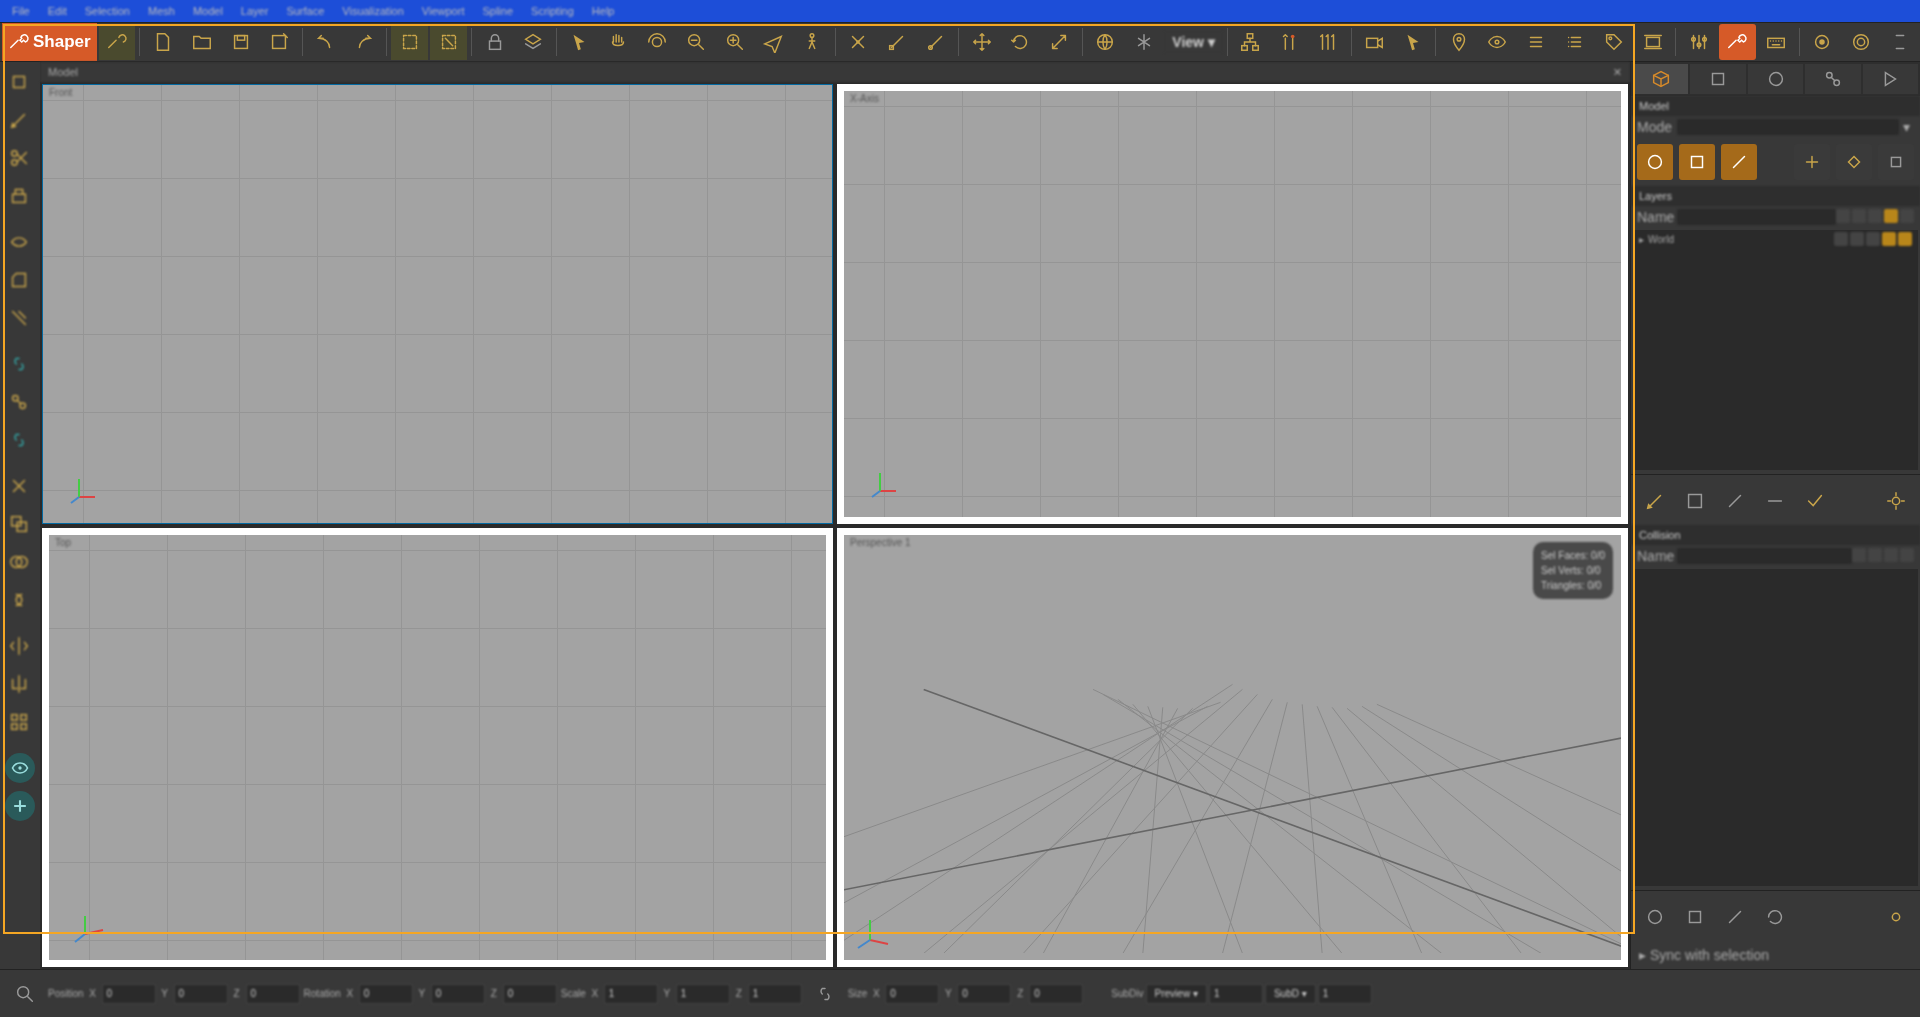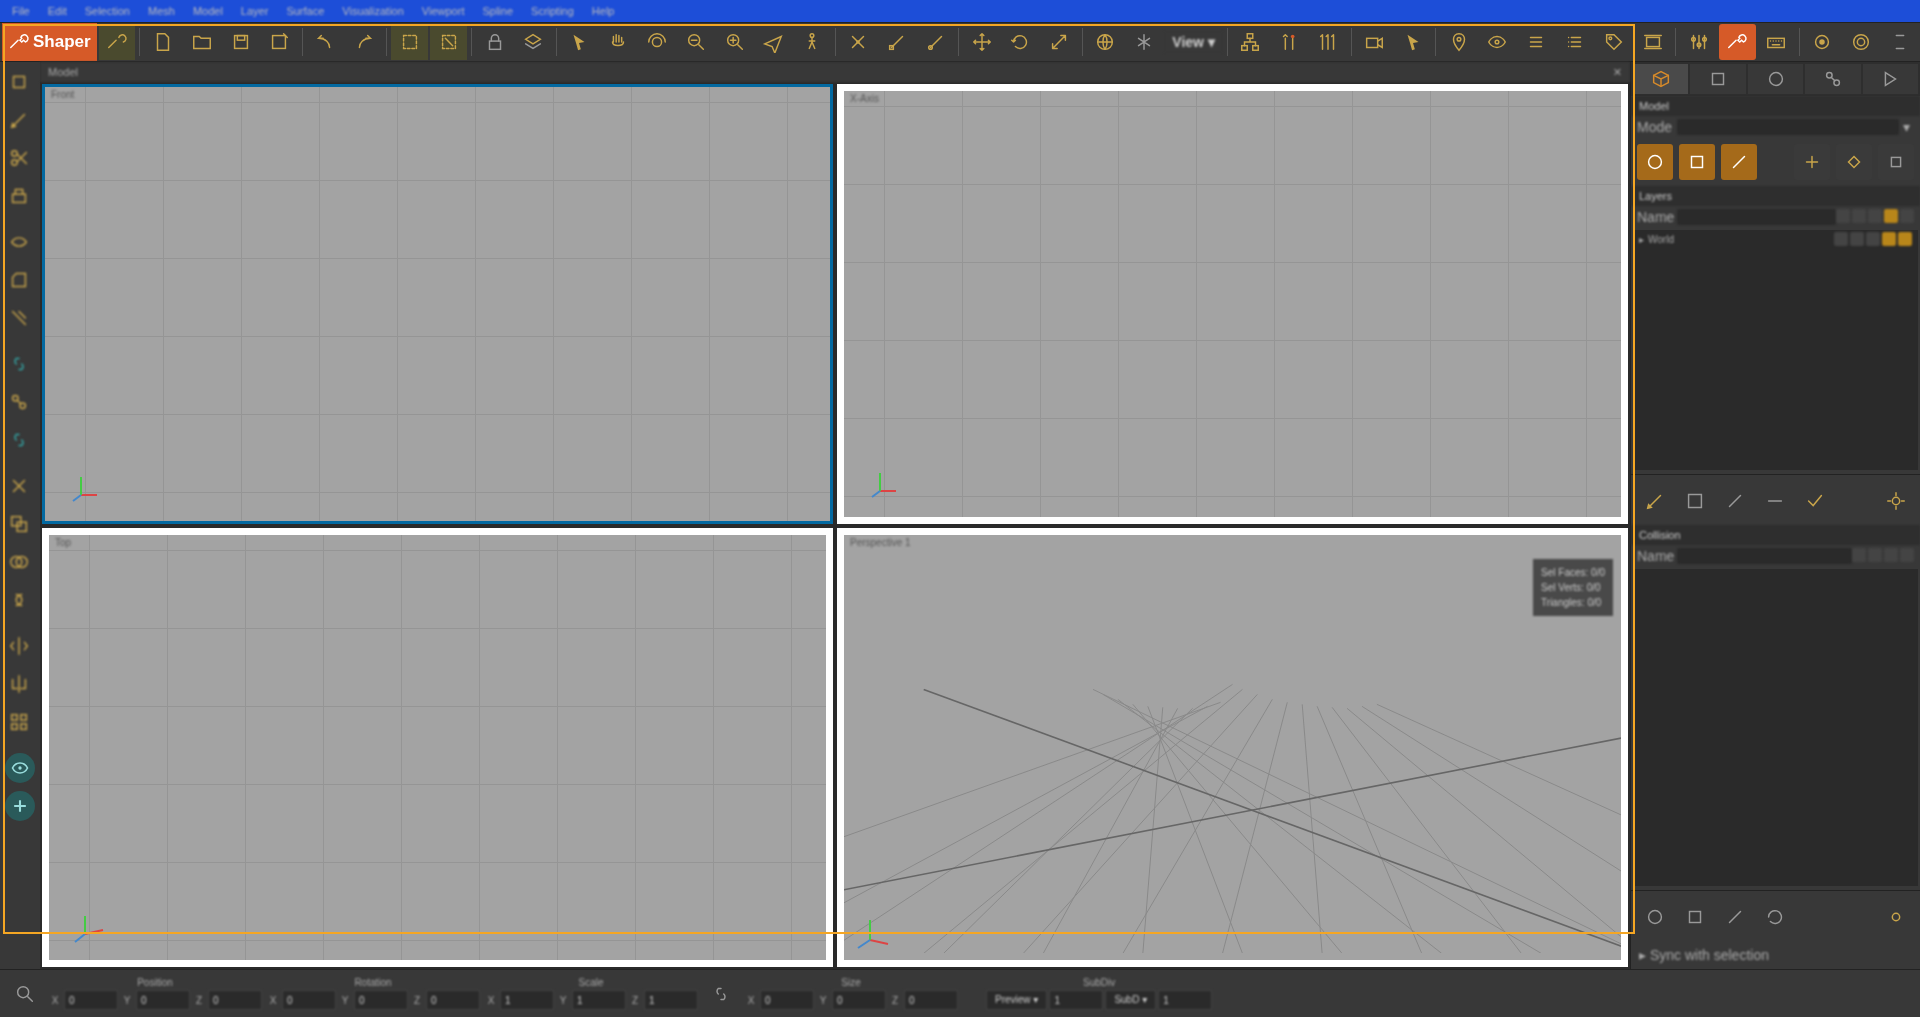--- a/index.html
+++ b/index.html
@@ -128,42 +128,43 @@
   gap: 4px;
   padding: 2px;
   background: #2a2a2a;
 }
 .viewport {
   background: #a3a3a3;
   position: relative;
   overflow: hidden;
   border: 7px solid #ffffff;
 }
-.viewport.active { border: 3px solid #0369a1; }
+.viewport.active { border: 1px solid #0369a1; }
 .vp-label {
   position: absolute;
   top: 2px; left: 6px;
   font-size: 10px;
   color: #555;
   filter: blur(0.8px);
 }
 .vp-axis {
   position: absolute;
   bottom: 14px; left: 24px;
   width: 40px; height: 40px;
 }
 .vp-stats {
   position: absolute;
-  top: 24px; right: 8px;
+  top: 7px; right: 8px;
   background: rgba(50,50,50,0.8);
   color: #ccc;
   font-size: 10px;
   padding: 6px 8px;
   line-height: 1.5;
   filter: blur(0.8px);
+  border-radius: 10px;
 }
 
 
 .ortho-grid {
   position: absolute; inset: 0;
   background-image:
     linear-gradient(#959595 1px, transparent 1px),
     linear-gradient(90deg, #959595 1px, transparent 1px);
   background-size: 78px 78px;
   background-position: 40px 15px;
@@ -265,21 +266,21 @@
   display: flex;
   align-items: center;
   padding: 0 6px;
   gap: 4px;
   border-top: 1px solid #222;
   font-size: 11px;
   color: #aaa;
 }
 .bb-group {
   display: flex;
-  flex-direction: column;
+  flex-direction: row;
   align-items: center;
   gap: 2px;
 }
 .bb-group-label { font-size: 10px; filter: blur(0.8px); }
 .bb-inputs { display: flex; gap: 2px; }
 .bb-input {
   width: 54px; height: 20px;
   background: #2a2a2a;
   border: 1px solid #444;
   color: #ccc;

